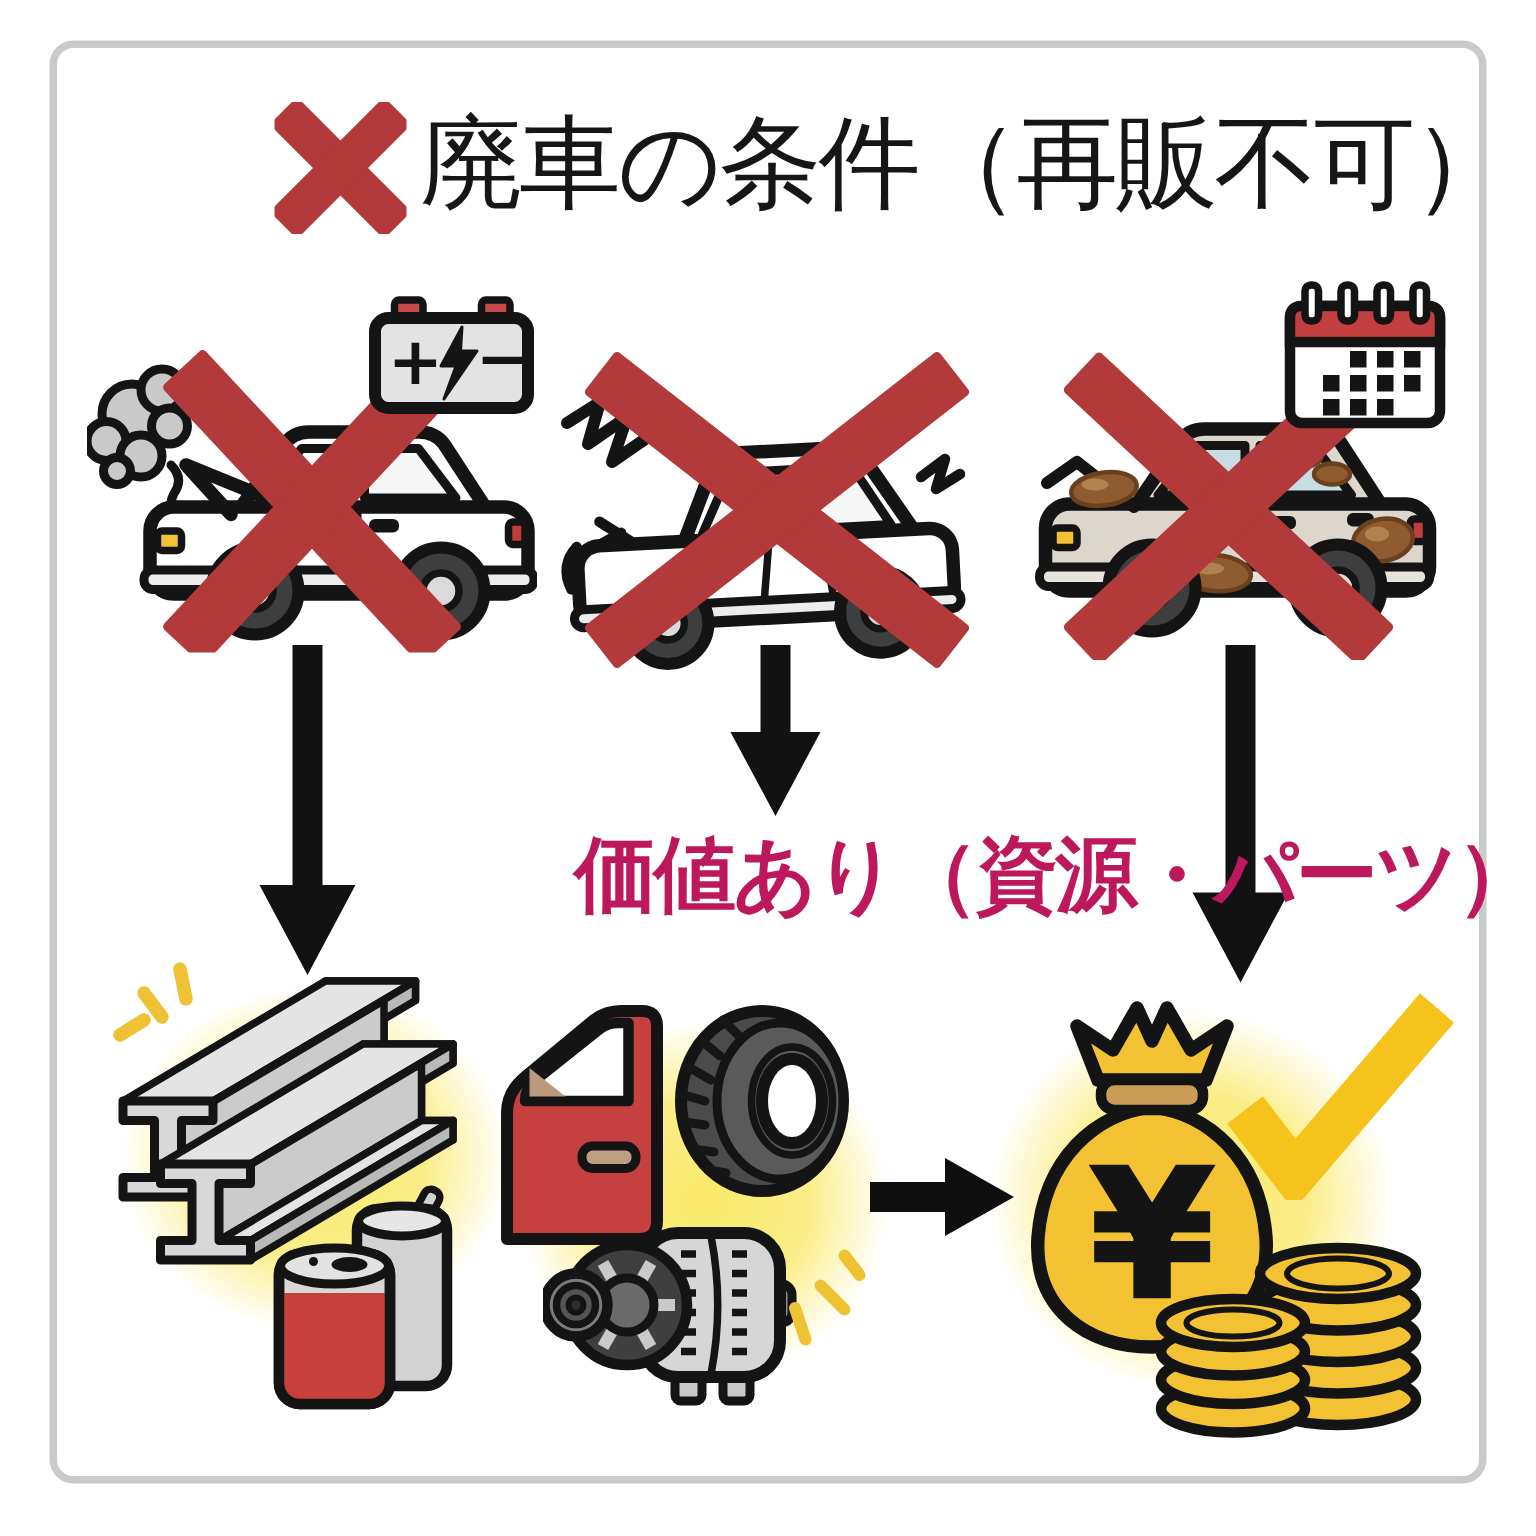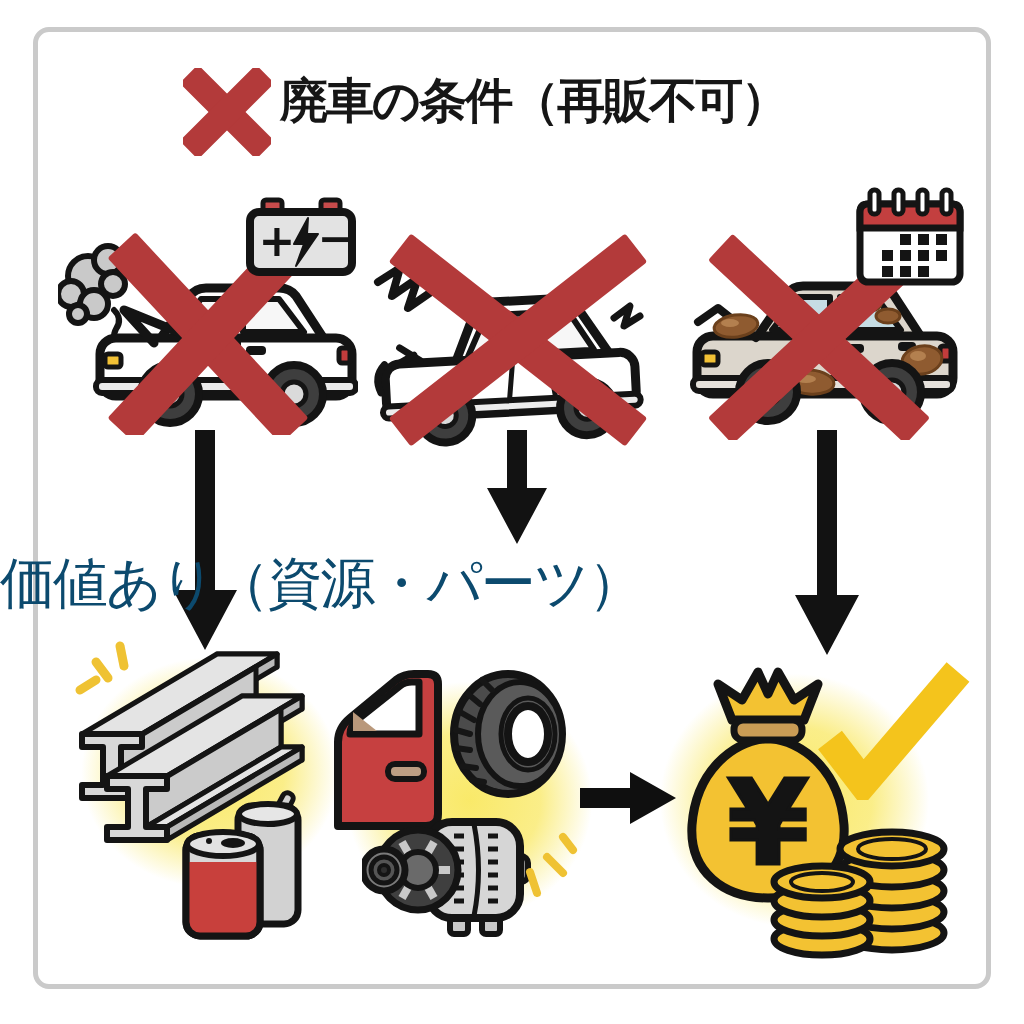--- a/index.html
+++ b/index.html
@@ -1,24 +1,24 @@
 <!DOCTYPE html>
 <html><head>
 <meta charset="utf-8">
 <style>
   html,body{margin:0;padding:0;background:#fff;}
   .stage{position:relative;width:1024px;height:1024px;background:#ffffff;overflow:hidden;
          font-family:"DejaVu Sans",sans-serif;}
   .frame{position:absolute;left:33px;top:27px;width:948px;height:952px;
          border:5px solid #cacaca;border-radius:16px;background:#ffffff;}
   .abs{position:absolute;}
-  .title-text{position:absolute;left:280px;top:76px;font-size:48px;font-weight:700;
+  .title-text{position:absolute;left:280px;top:76px;font-size:68px;font-weight:400;
               color:#161616;letter-spacing:-2px;white-space:nowrap;line-height:1;}
-  .subtitle-text{position:absolute;left:0;top:556px;width:1024px;text-align:left;
-                 font-size:55px;font-weight:400;color:#0c4a6e;letter-spacing:-2px;line-height:1;}
+  .subtitle-text{position:absolute;left:0;top:556px;width:1024px;text-align:right;
+                 font-size:55px;font-weight:700;color:#be185d;letter-spacing:-2px;line-height:1;}
   .glow{position:absolute;border-radius:50%;
         background:radial-gradient(50% 50% at 50% 50%,
           rgba(249,232,97,0.95) 0%, rgba(249,232,97,0.75) 45%, rgba(249,232,97,0) 78%);}
   svg{display:block;}
 </style>
 </head>
 <body>
 
 <div class="stage">
 

